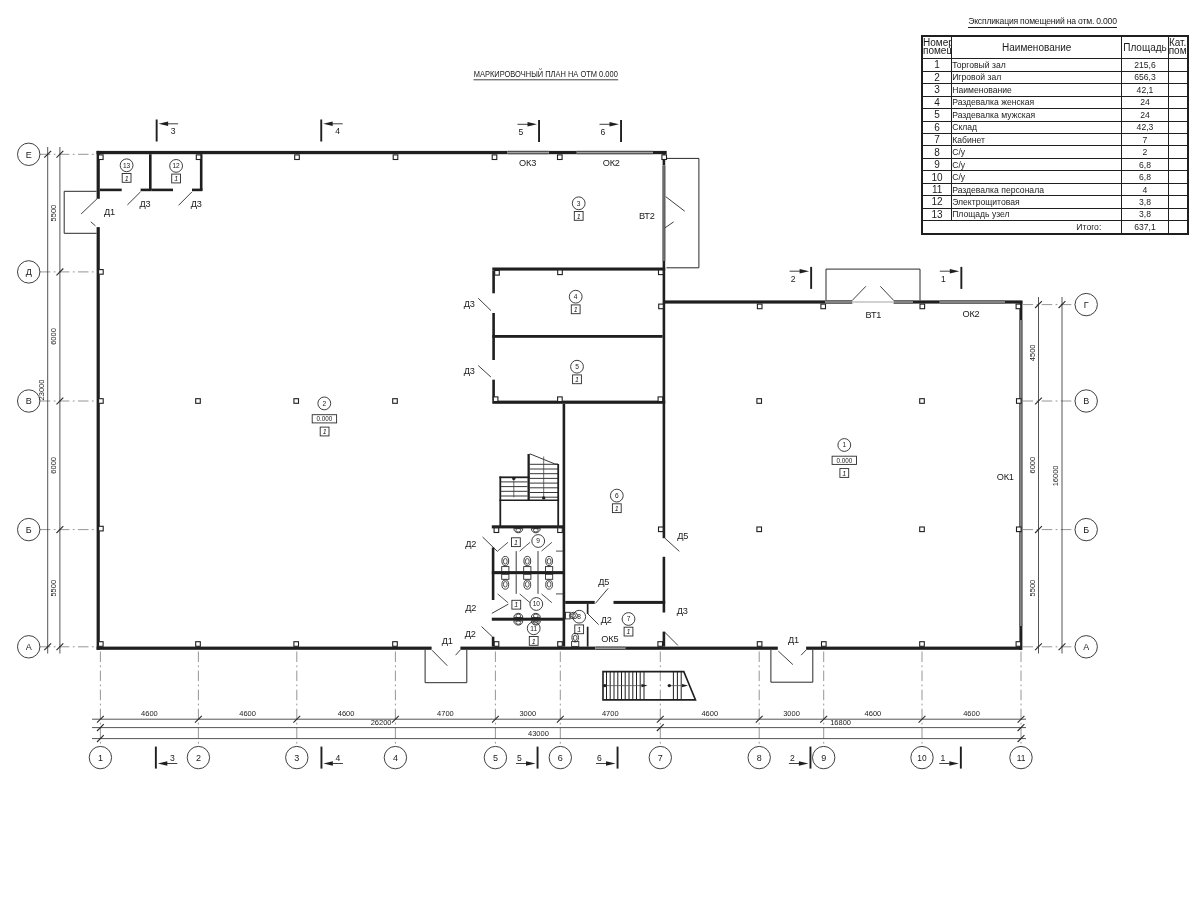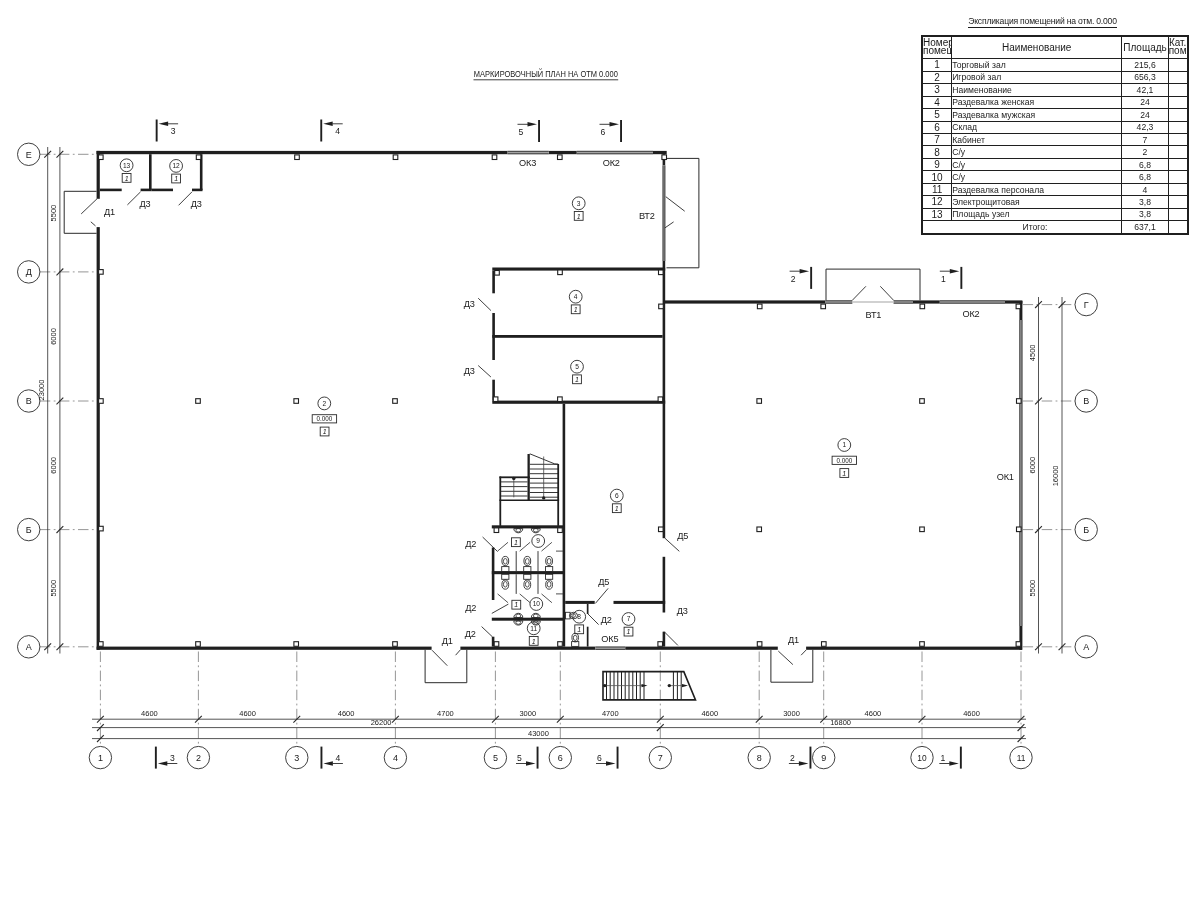--- a/index.html
+++ b/index.html
@@ -864,19 +864,19 @@
             <td></td>
           </tr>
 <tr style="height:12.05px;">
             <td class="num">13</td>
             <td class="nam">Площадь узел</td>
             <td class="are">3,8</td>
             <td></td>
           </tr>
 <tr style="height:12.05px;">
             <td class="num" style="border-right:none;"></td>
-            <td class="nam" style="border-left:none;text-align:center;padding-right:3px;">Итого:</td>
+            <td class="nam" style="border-left:none;text-align:right;padding-right:20px;">Итого:</td>
             <td class="are">637,1</td>
             <td></td>
           </tr>
 </tbody>
       </table>
     </div>
 </div>
 </body></html>

